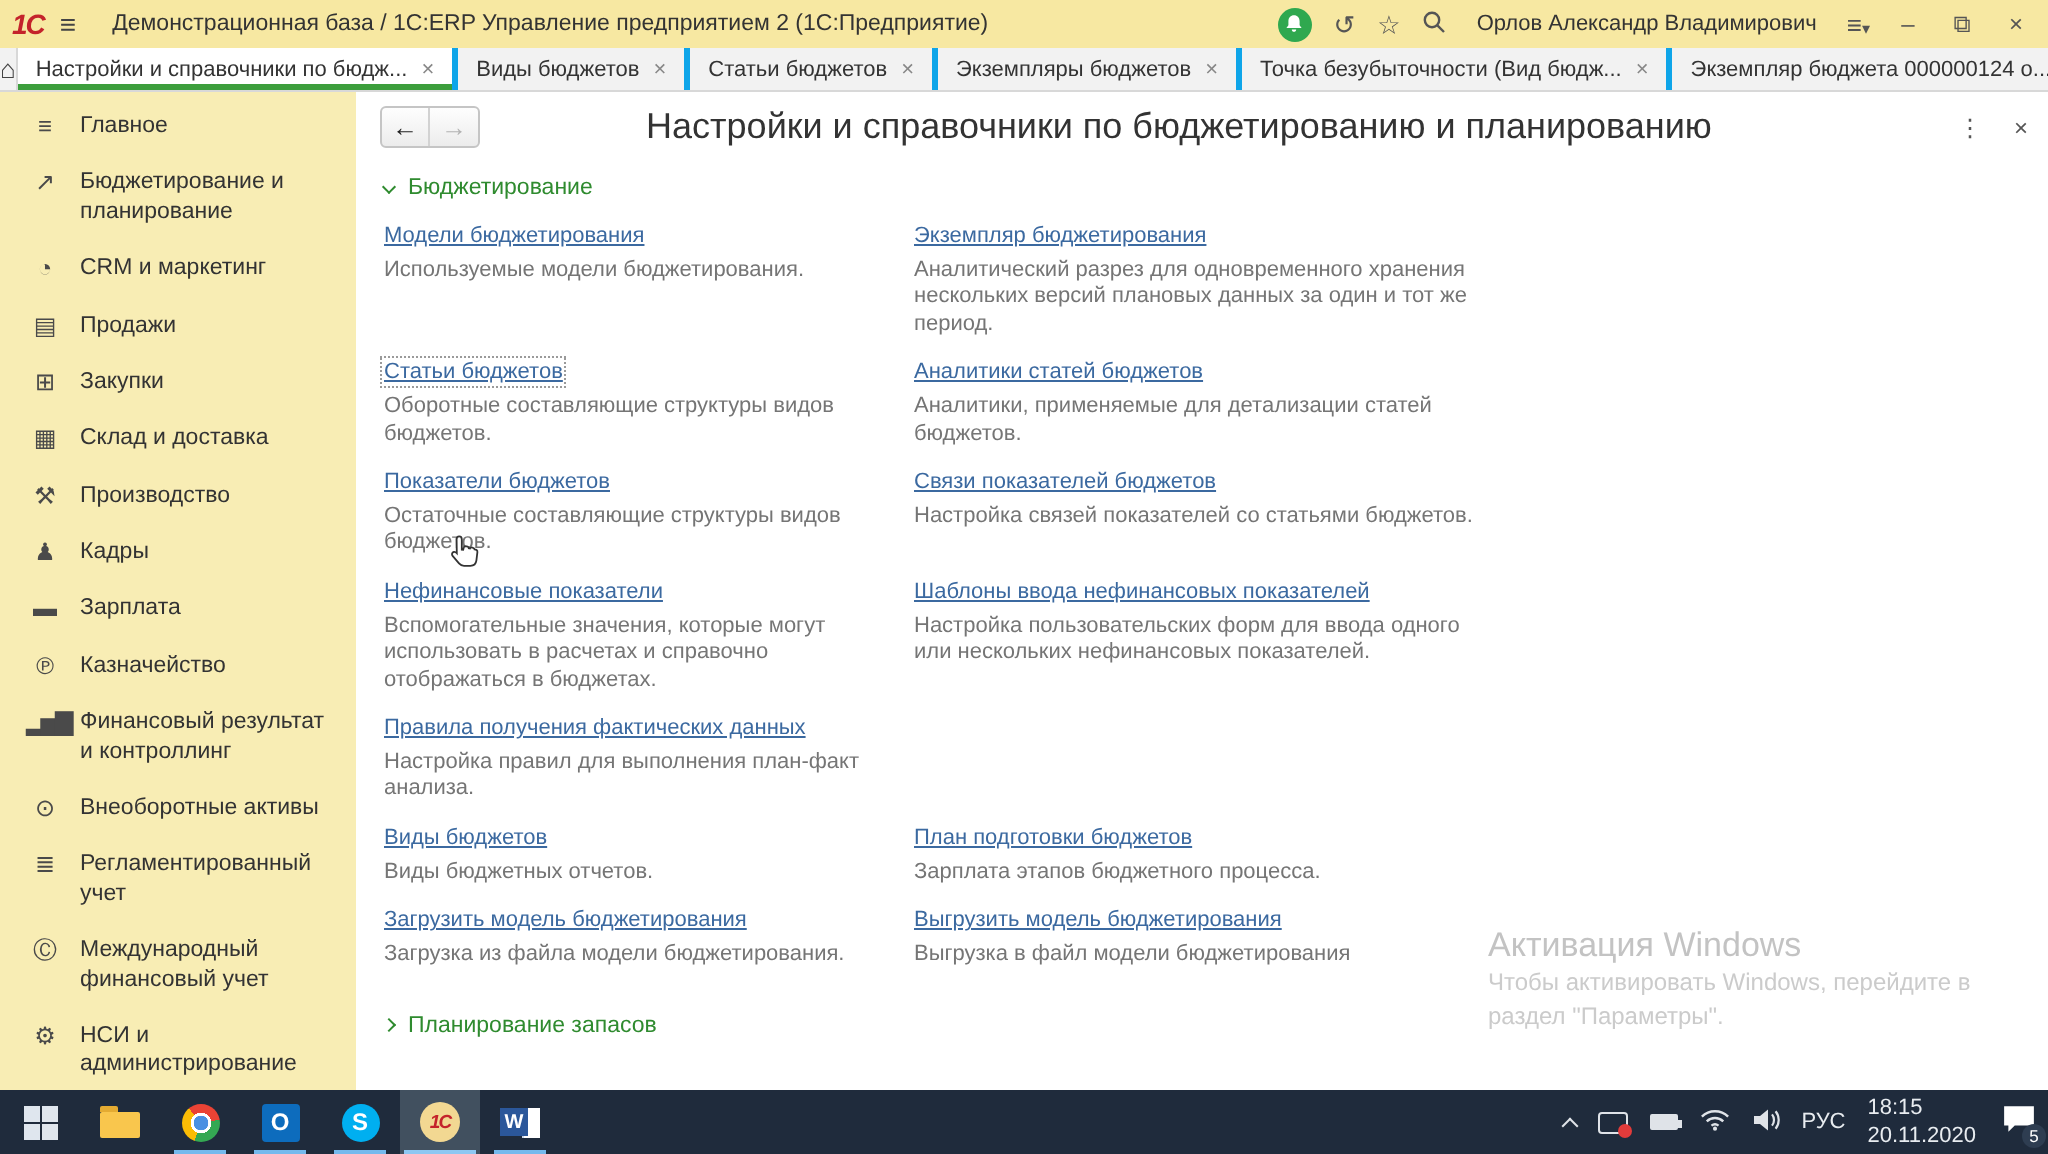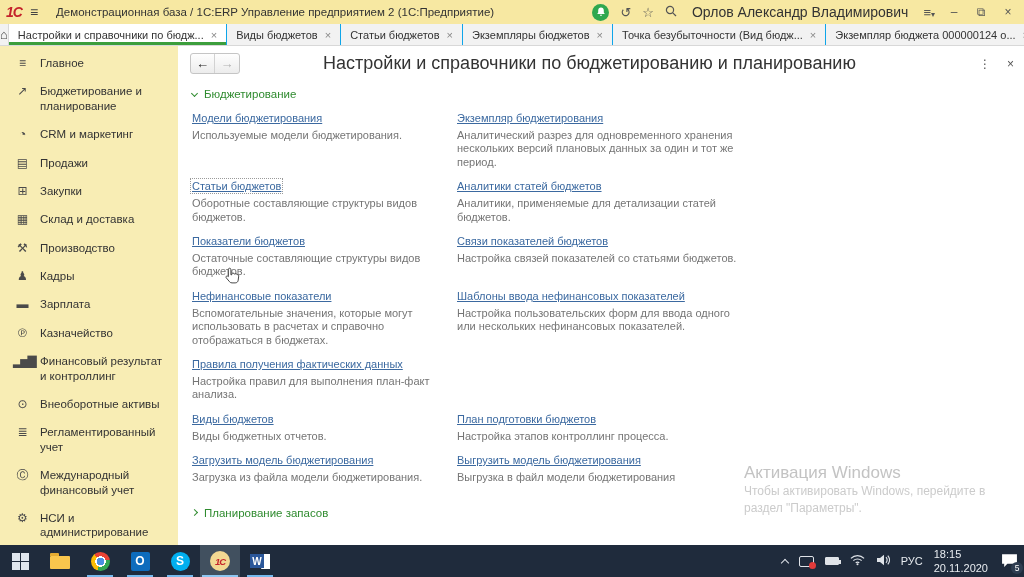--- a/index.html
+++ b/index.html
@@ -9,30 +9,30 @@
   
   .titlebar { height:24px; background:#f7e8a2; display:flex; align-items:center;
     padding:0 8px 0 6px; gap:8px; font-size:11.5px; color:#333; }
   .logo-1c { color:#c4232b; font-weight:bold; font-style:italic; font-size:14px; letter-spacing:-1px; }
   .tb-burger { font-size:14px; color:#444; }
   .tb-title { margin-left:10px; white-space:nowrap; }
   .tb-right { margin-left:auto; display:flex; align-items:center; gap:11px; }
   .bell { width:17px; height:17px; border-radius:50%; background:#2fa84f; display:flex;
     align-items:center; justify-content:center; }
   .tb-ico { color:#555; font-size:13px; line-height:1; }
-  .tb-user { font-size:14px; color:#333; margin:0 4px; white-space:nowrap; }
+  .tb-user { font-size:11px; color:#333; margin:0 4px; white-space:nowrap; }
   .winbtn { color:#555; font-size:12px; width:16px; text-align:center; }
 
   
   .tabbar { height:22px; background:#f2f2f2; border-bottom:1px solid #d8d8d8;
     display:flex; align-items:stretch; font-size:11px; color:#333; }
   .home-tab { width:30px; display:flex; align-items:center; justify-content:center;
     border-right:1px solid #d8d8d8; font-size:13px; color:#444; }
   .tab { display:flex; align-items:center; gap:7px; padding:0 9px;
-    border-right:1px solid #0ea5e9; white-space:nowrap; }
+    border-right:3px solid #0ea5e9; white-space:nowrap; }
   .tab.active { background:#fff; box-shadow:inset 0 -3px 0 #3c9e3c; }
   .tab-x { color:#888; font-size:11px; }
 
   
   .main { display:flex; height:499px; }
   .sidebar { width:178px; background:#f8edb4; padding-top:3px; flex:none; overflow:hidden; }
   .side-item { display:flex; gap:10px; padding:7px 6px 7px 13px; font-size:11.5px;
     color:#333; line-height:1.25; align-items:flex-start; }
   .side-ico { width:17px; flex:none; text-align:center; color:#4a4a4a; font-size:12px; line-height:1.2; letter-spacing:-2px; }
   .side-label { width:131px; }
@@ -292,21 +292,21 @@
             <div class="desc">Настройка правил для выполнения план-факт анализа.</div>
           </div>
         <div class="cell"></div>
 
         <div class="cell">
             <div><span class="lnk">Виды бюджетов</span></div>
             <div class="desc">Виды бюджетных отчетов.</div>
           </div>
         <div class="cell">
             <div><span class="lnk">План подготовки бюджетов</span></div>
-            <div class="desc">Настройка этапов контроллинг процесса.</div>
+            <div class="desc">Зарплата этапов бюджетного процесса.</div>
           </div>
 
         <div class="cell">
             <div><span class="lnk">Загрузить модель бюджетирования</span></div>
             <div class="desc">Загрузка из файла модели бюджетирования.</div>
           </div>
         <div class="cell">
             <div><span class="lnk">Выгрузить модель бюджетирования</span></div>
             <div class="desc">Выгрузка в файл модели бюджетирования</div>
           </div>

